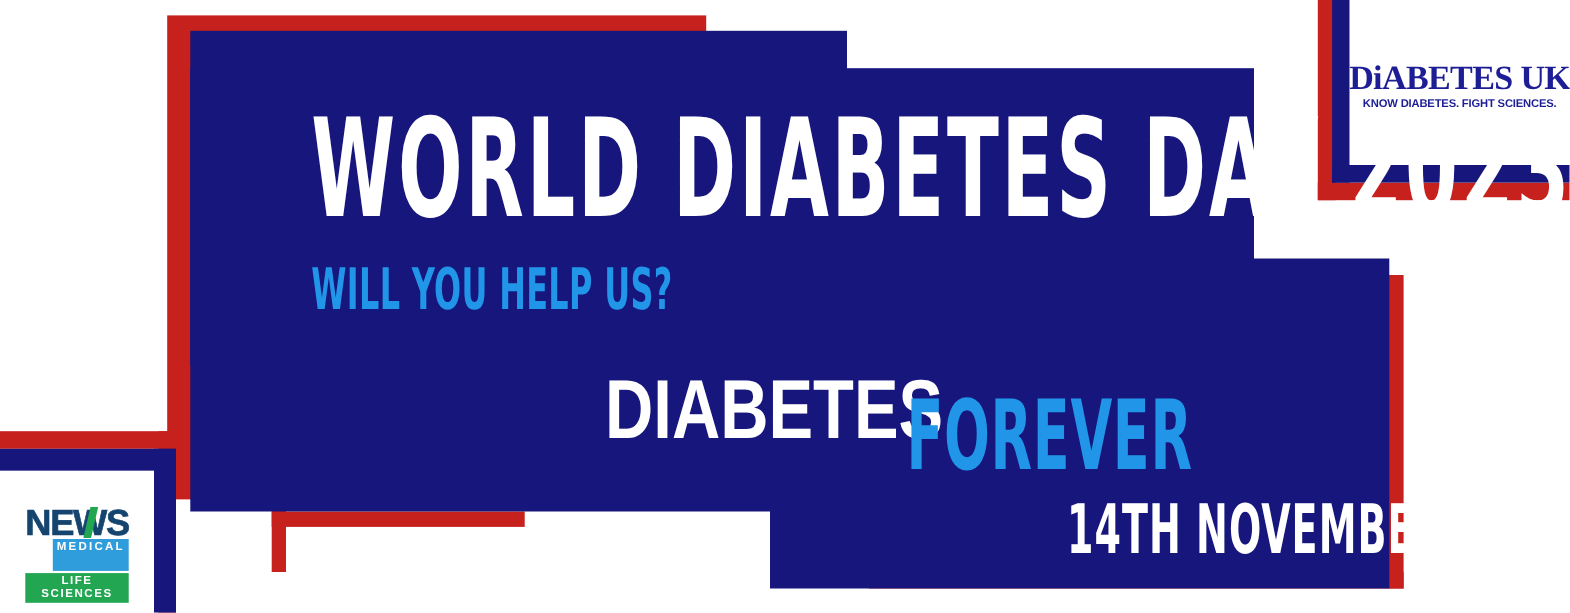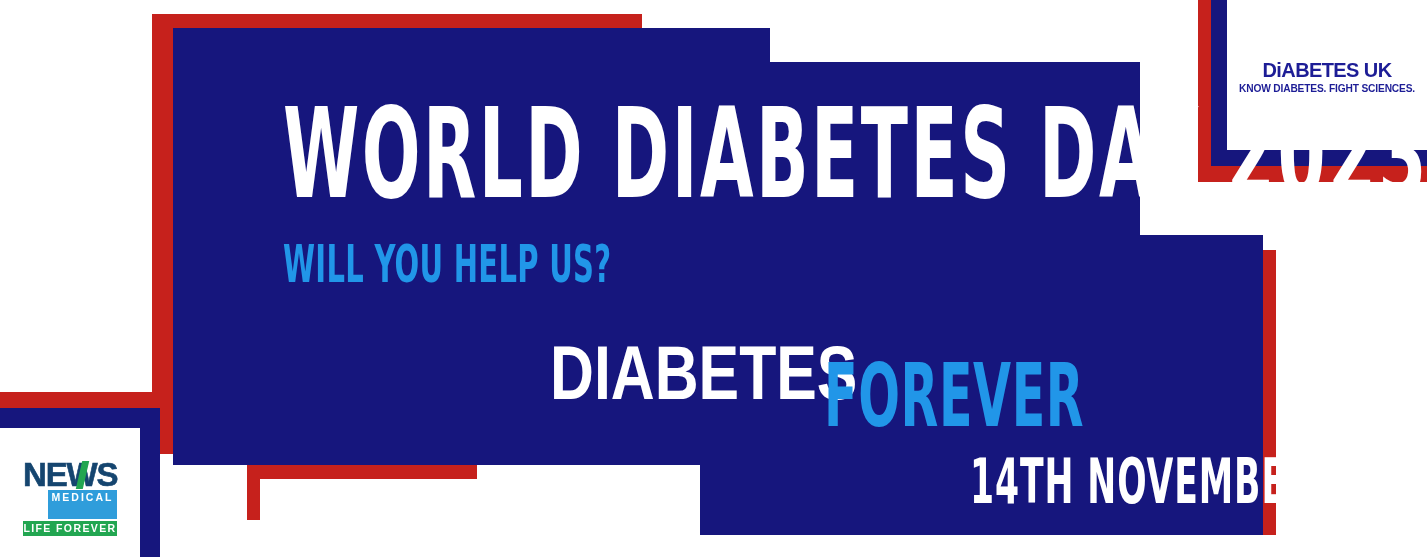--- a/index.html
+++ b/index.html
@@ -104,23 +104,23 @@
     background:#ffffff;
     display:flex;align-items:flex-start;justify-content:center;
   }
 
   
   .duk{
     text-align:center;
     margin-top:4px;
   }
   .duk-main{
-    font-family:Liberation Sans, sans-serif;
-    font-weight:bold;
-    font-size:20px;
+    font-family:Liberation Serif, serif;
+    font-weight:bold;
+    font-size:31px;
     letter-spacing:-0.6px;
     color:var(--duk-blue);
     line-height:1;
     white-space:nowrap;
   }
   .duk-sub{
     font-family:"Liberation Sans", sans-serif;
     font-weight:bold;
     font-size:10.2px;
     letter-spacing:-0.15px;
@@ -311,21 +311,21 @@
   <div class="shape blue-nm-v"></div>
   <div class="shape blue-nm-h"></div>
 
   <div class="shape card-nm">
     <div class="nm">
       <div class="nm-word">
         <span>NEWS</span>
         <span class="slash"></span>
       </div>
       <div class="nm-bar-med">MEDICAL</div>
-      <div class="nm-bar-life">LIFE FOREVER</div>
+      <div class="nm-bar-life">LIFE SCIENCES</div>
     </div>
   </div>
 
   <div class="shape cond headline">WORLD DIABETES DAY 2023</div>
 
   <div class="shape cond subline">WILL YOU HELP US?</div>
 
   <div class="shape stoplogo">
     <div class="stop-diab">DIABETES</div>
   </div>

